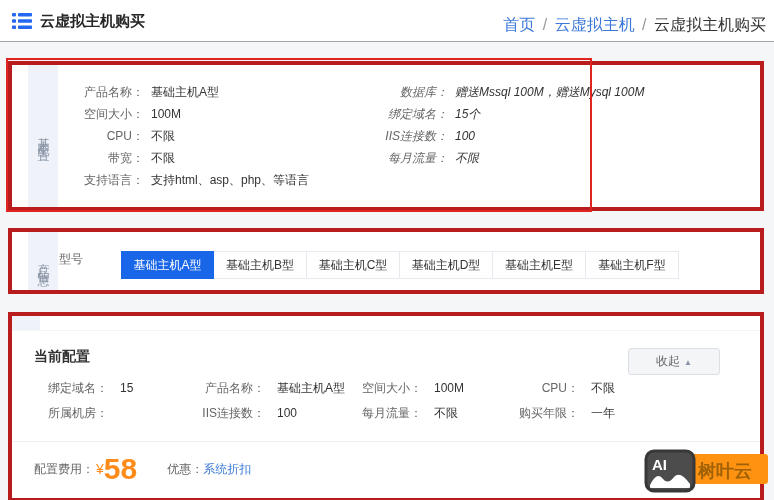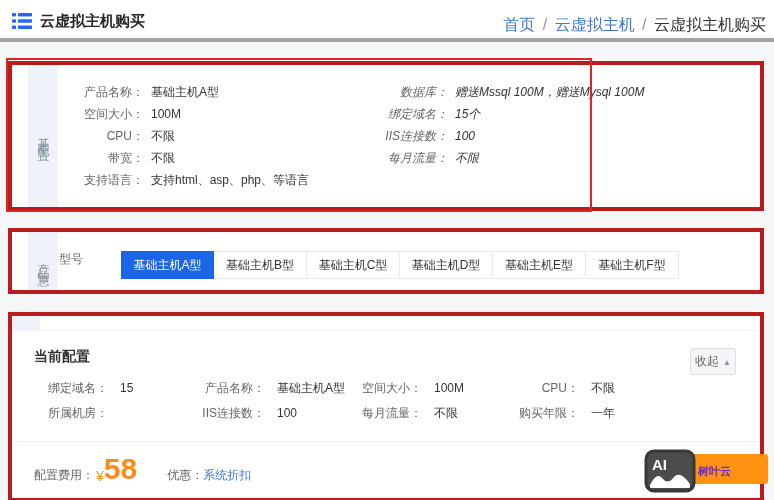--- a/index.html
+++ b/index.html
@@ -8,21 +8,21 @@
     position:relative;
     background:#f5f6f8;
     font-family:"Liberation Sans","DejaVu Sans",sans-serif;
     font-size:12px; color:#333;
     overflow:hidden;
   }
 
   
   .topbar {
     position:absolute; top:0; left:0; right:0; height:42px;
-    background:#fff; border-bottom:4px solid #a3a3a3;text-align:right;
+    background:#fff; border-bottom:1px solid #a3a3a3;text-align:right;
   }
   .title-icon { position:absolute; left:12px; top:12px; width:20px; height:18px; }
   .page-title {
     position:absolute; left:40px; top:12px;
     font-size:15px; font-weight:bold; color:#262626;
   }
   .breadcrumb {
     position:absolute; right:8px; top:15px; font-size:16px; color:#999;
     white-space:nowrap;
   }
@@ -79,53 +79,53 @@
   .cc-stub {
     position:absolute; left:0; top:0; width:28px; height:14px;
     background:#eff3f9;
   }
   .cc-topline { position:absolute; left:0; right:0; top:14px; border-top:1px solid #f3f5f7; }
   .cc-title {
     position:absolute; left:22px; top:32px;
     font-size:14px; font-weight:bold; color:#333;
   }
   .collapse-btn {
-    position:absolute; right:24px; top:32px;
-    padding:4px 4px; background:#f4f5f7; border:1px solid #dcdfe6; border-radius:3px;
+    position:absolute; right:40px; top:32px;
+    padding:4px 27px; background:#f4f5f7; border:1px solid #dcdfe6; border-radius:3px;
     color:#666; font-size:12px; cursor:pointer;
   }
   .collapse-btn .tri { font-size:8px; color:#8a94a6; margin-left:4px; }
   .cc-rows { position:absolute; left:20px; top:66px; right:20px; }
   .cc-row { display:flex; margin-bottom:12px; line-height:13px; }
   .cc-cell { width:157px; display:flex; }
   .cc-cell:last-child { width:auto; }
   .cc-lbl { width:76px; text-align:right; color:#666; }
   .cc-val { margin-left:12px; color:#333; }
 
   .cc-divider { position:absolute; left:0; right:0; top:125px; border-top:1px solid #eef0f3; }
 
   .fee-row {
     position:absolute; left:22px; top:138px;
-    display:flex; align-items:flex-end; white-space:nowrap;
+    display:flex; align-items:center; white-space:nowrap;
   }
   .fee-label { color:#666; }
   .fee-currency { color:#ff8c1a; font-size:14px; margin-left:2px; }
   .fee-amount { color:#ff8c1a; font-size:30px; font-weight:bold; line-height:30px; }
   .discount-label { color:#666; margin-left:30px; }
   .discount-link { color:#3c78d8; cursor:pointer; }
 
   .buy-btn {
     position:absolute; left:658px; top:454px; width:110px; height:30px;
     background:#ff9210; border:none; border-radius:3px; cursor:pointer; z-index:6;
   }
 
   
   .watermark { position:absolute; left:644px; top:449px; z-index:10; display:flex; pointer-events:none; }
   .wm-text {
-    margin-left:2px; font-size:11px; font-weight:bold; color:#6d28d9; line-height:44px;
+    margin-left:2px; font-size:18px; font-weight:bold; color:#a16207; line-height:44px;
   }
 </style>
 </head>
 <body>
 
 <div class="topbar">
   <svg class="title-icon" viewBox="0 0 20 18">
     <rect x="0" y="1" width="4" height="3.4" rx="0.8" fill="#2468f2"></rect>
     <rect x="6" y="1" width="14" height="3.4" rx="0.8" fill="#2468f2"></rect>
     <rect x="0" y="7.3" width="4" height="3.4" rx="0.8" fill="#2468f2"></rect>

